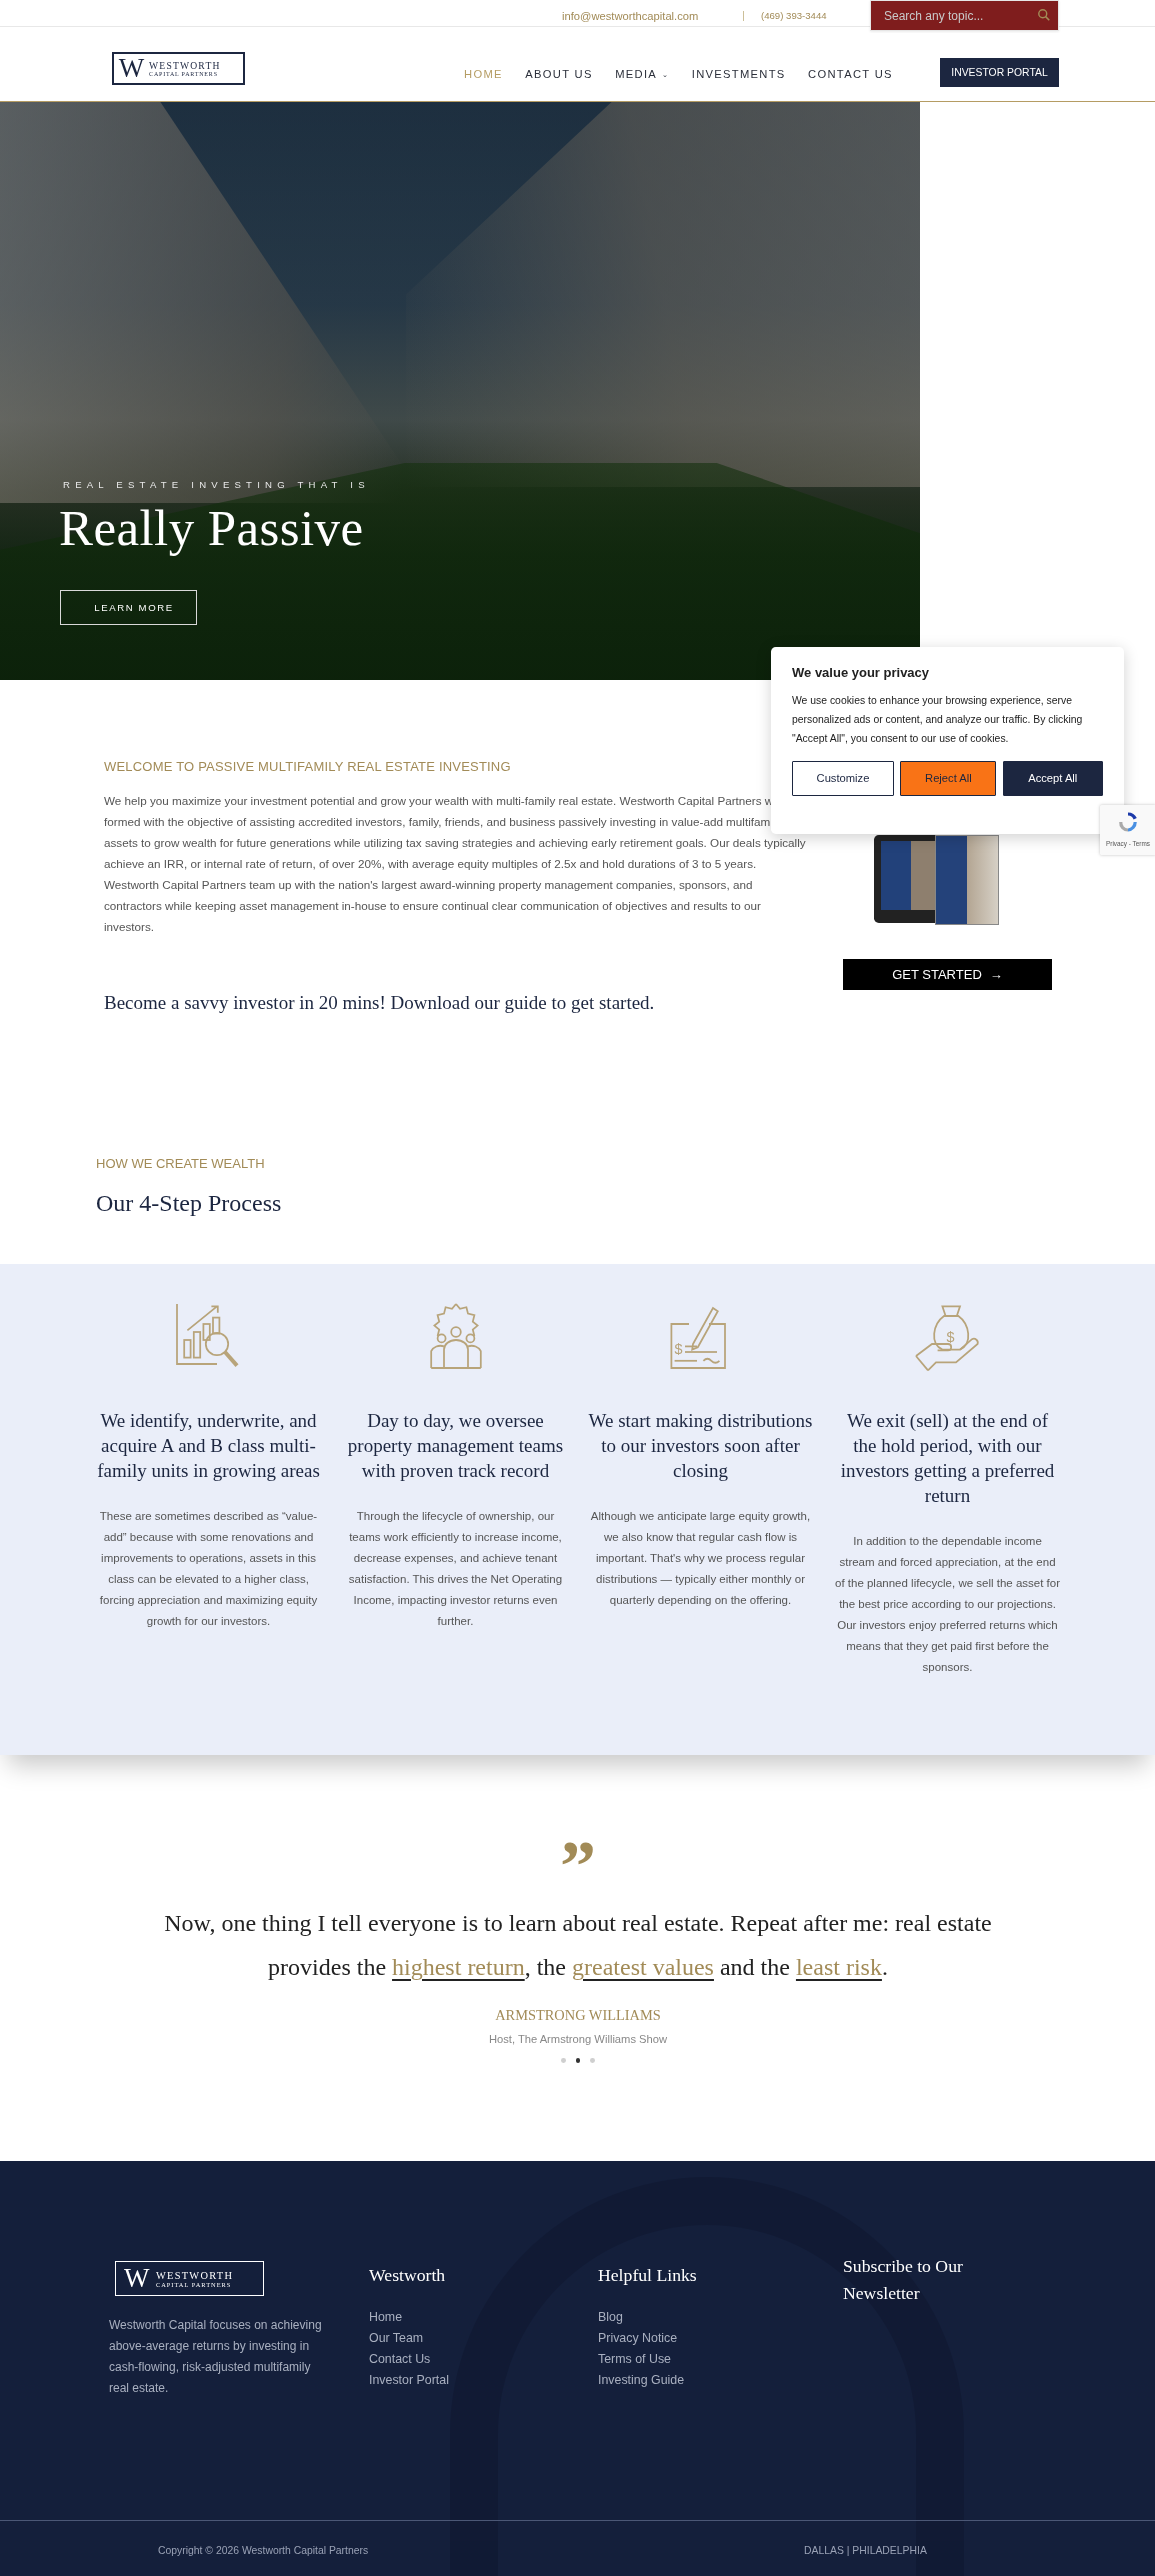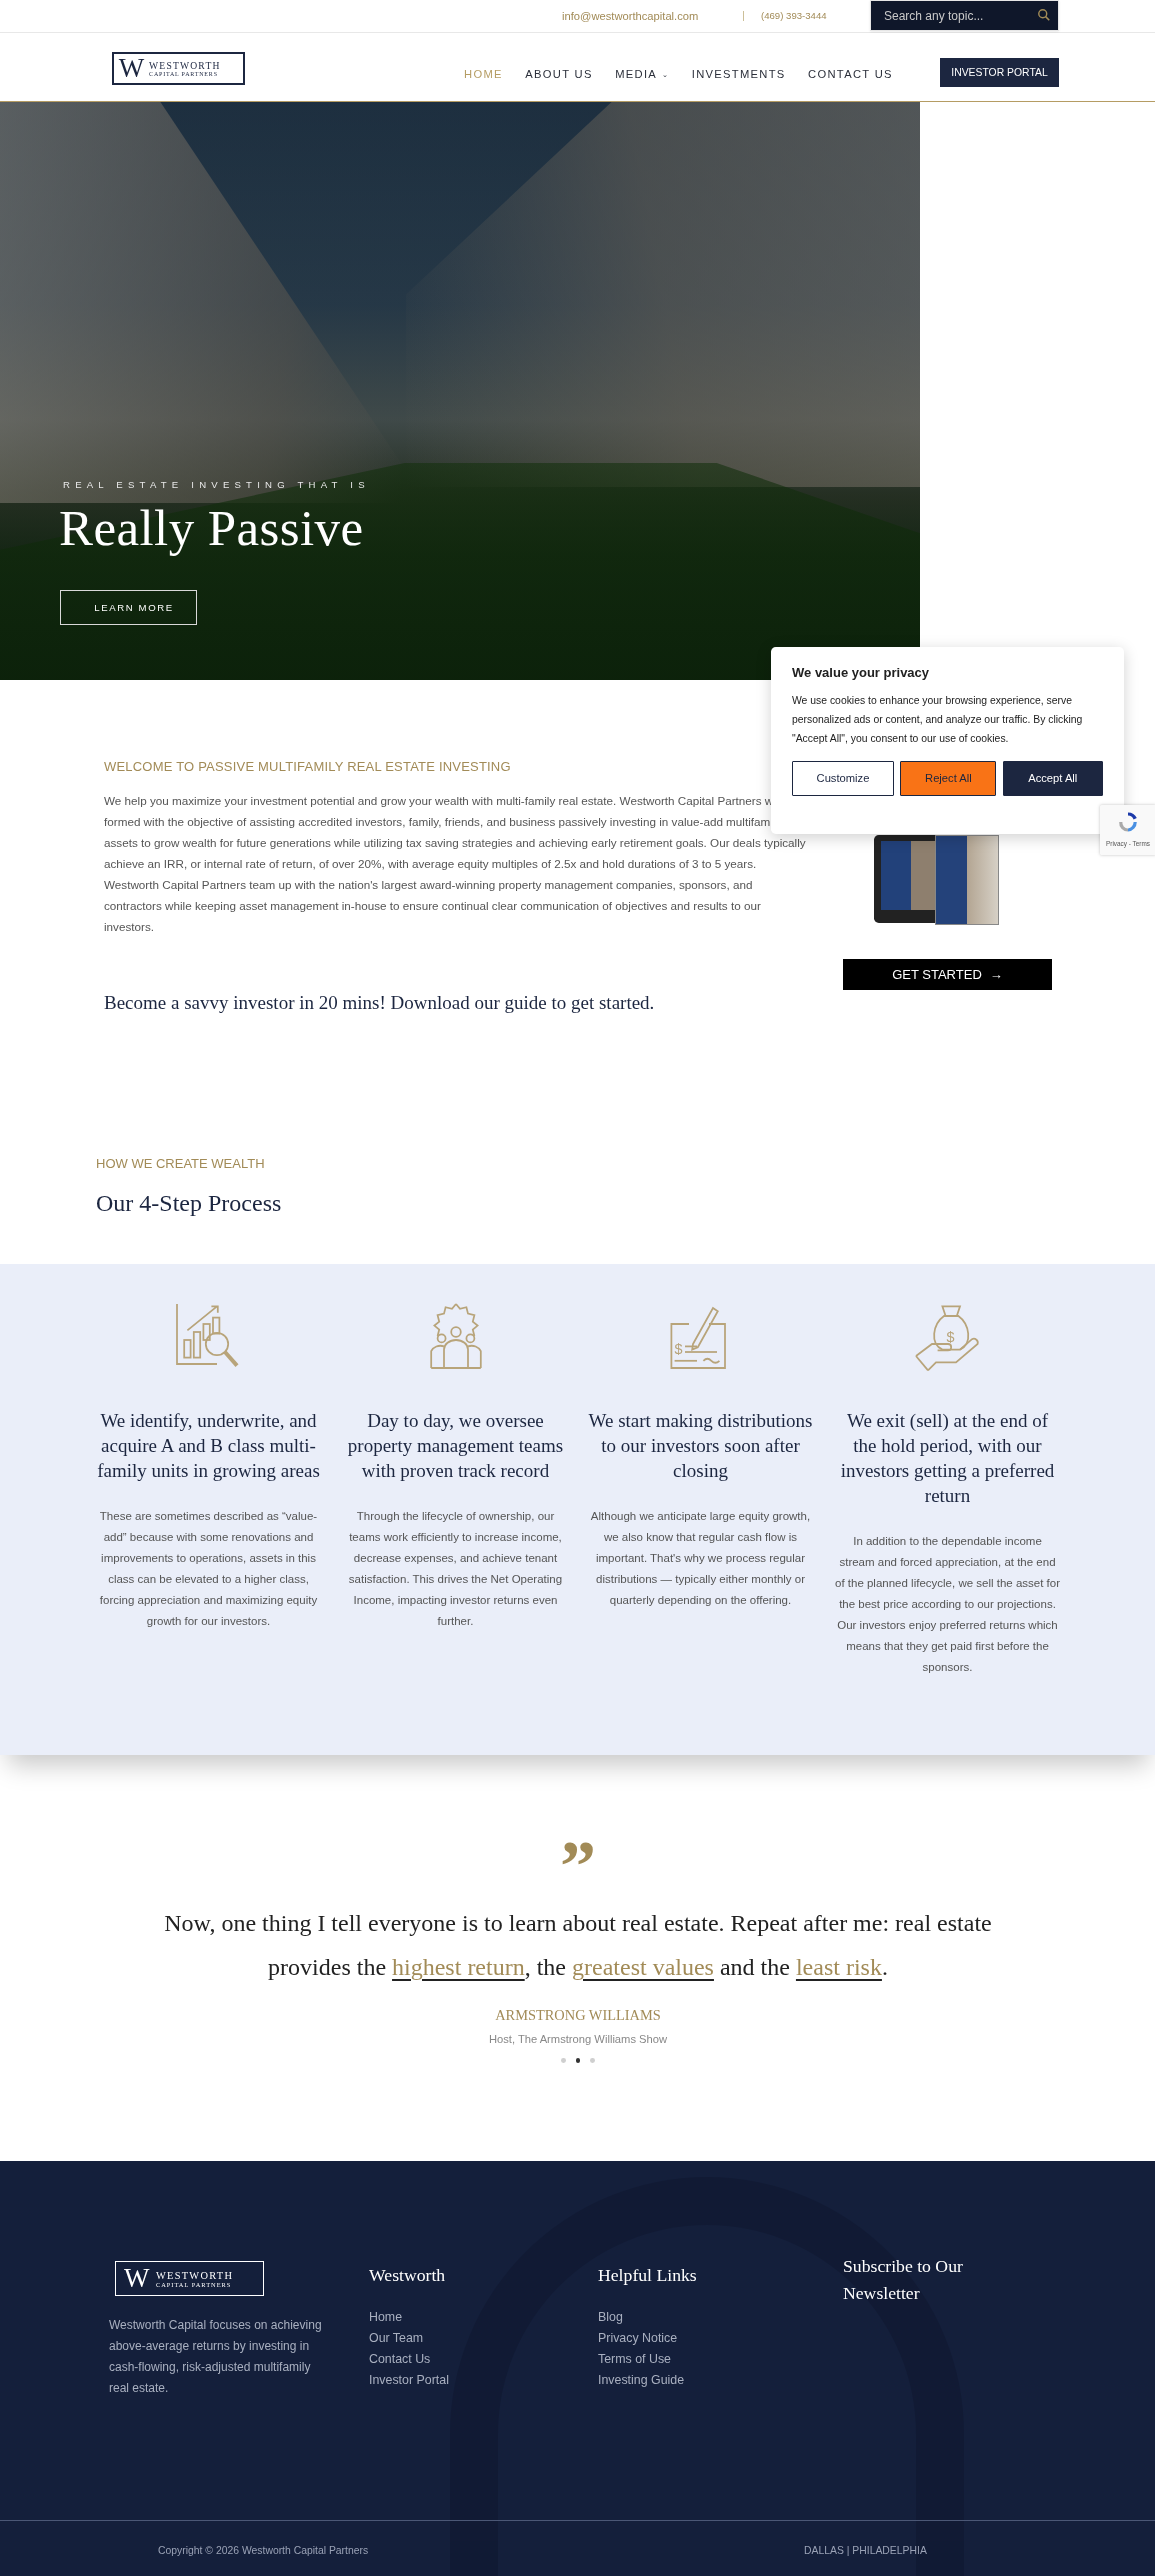--- a/index.html
+++ b/index.html
@@ -1,24 +1,24 @@
 <!DOCTYPE html>
 <html style="font-size:13px"><head>
 <meta charset="utf-8">
 <style>
   * { box-sizing: border-box; margin: 0; padding: 0; }
   html, body { width: 1156px; background: #ffffff; }
   body { font-family: "Liberation Sans", sans-serif; color: #333; position: relative; height: 2576px; overflow: hidden; }
 
   
-  .topbar { position: absolute; top: 0; left: 0; width: 1156px; height: 33px; border-bottom: 0.8px solid #e8e8e8; }
+  .topbar { position: absolute; top: 0; left: 0; width: 1156px; height: 27px; border-bottom: 0.8px solid #e8e8e8; }
   .topbar .email { position: absolute; left: 562px; top: 9.6px; font-size: 11.2px; color: #a28b57; }
   .topbar .sep { position: absolute; left: 742px; top: 8.8px; font-size: 11.2px; color: #c8b98f; }
   .topbar .phone { position: absolute; left: 761px; top: 10.4px; font-size: 9.6px; color: #a28b57; }
-  .topbar .search { position: absolute; left: 870px; top: 0; width: 189px; height: 31px; border: 0.8px solid #e6e6e6; box-shadow: 0 0.8px 2.4px rgba(0,0,0,0.08); background: #0f172a; }
+  .topbar .search { position: absolute; left: 870px; top: 0; width: 189px; height: 31px; border: 0.8px solid #e6e6e6; box-shadow: 0 0.8px 2.4px rgba(0,0,0,0.08); background: #7f1d1d; }
   .topbar .search input { border: none; outline: none; width: 153px; height: 30px; padding-left: 13px; font-size: 12px; color: #999; background: transparent; font-family: "Liberation Sans", sans-serif; }
   .topbar .search input::placeholder { color: #c9c9c9; }
   .topbar .search .sicon { position: absolute; right: 6.4px; top: 7.2px; width: 14.4px; height: 14.4px; }
 
   
   .header { position: absolute; top: 33px; left: 0; width: 1156px; height: 69px; background: #fff; border-bottom: 1.6px solid #b59c63; }
   .logo { position: absolute; left: 112px; top: 18.5px; width: 133px; height: 33px; border: 2.4px solid #1c2640; background: #fff; display: flex; align-items: center; padding-left: 4.8px; }
   .logo .w { font-family: "Liberation Serif", serif; font-size: 27px; color: #1c2640; line-height: 1; margin-right: 4.8px; }
   .logo .txt { display: flex; flex-direction: column; }
   .logo .t1 { font-family: "Liberation Serif", serif; font-size: 9.6px; letter-spacing: 1.2px; color: #1c2640; }

